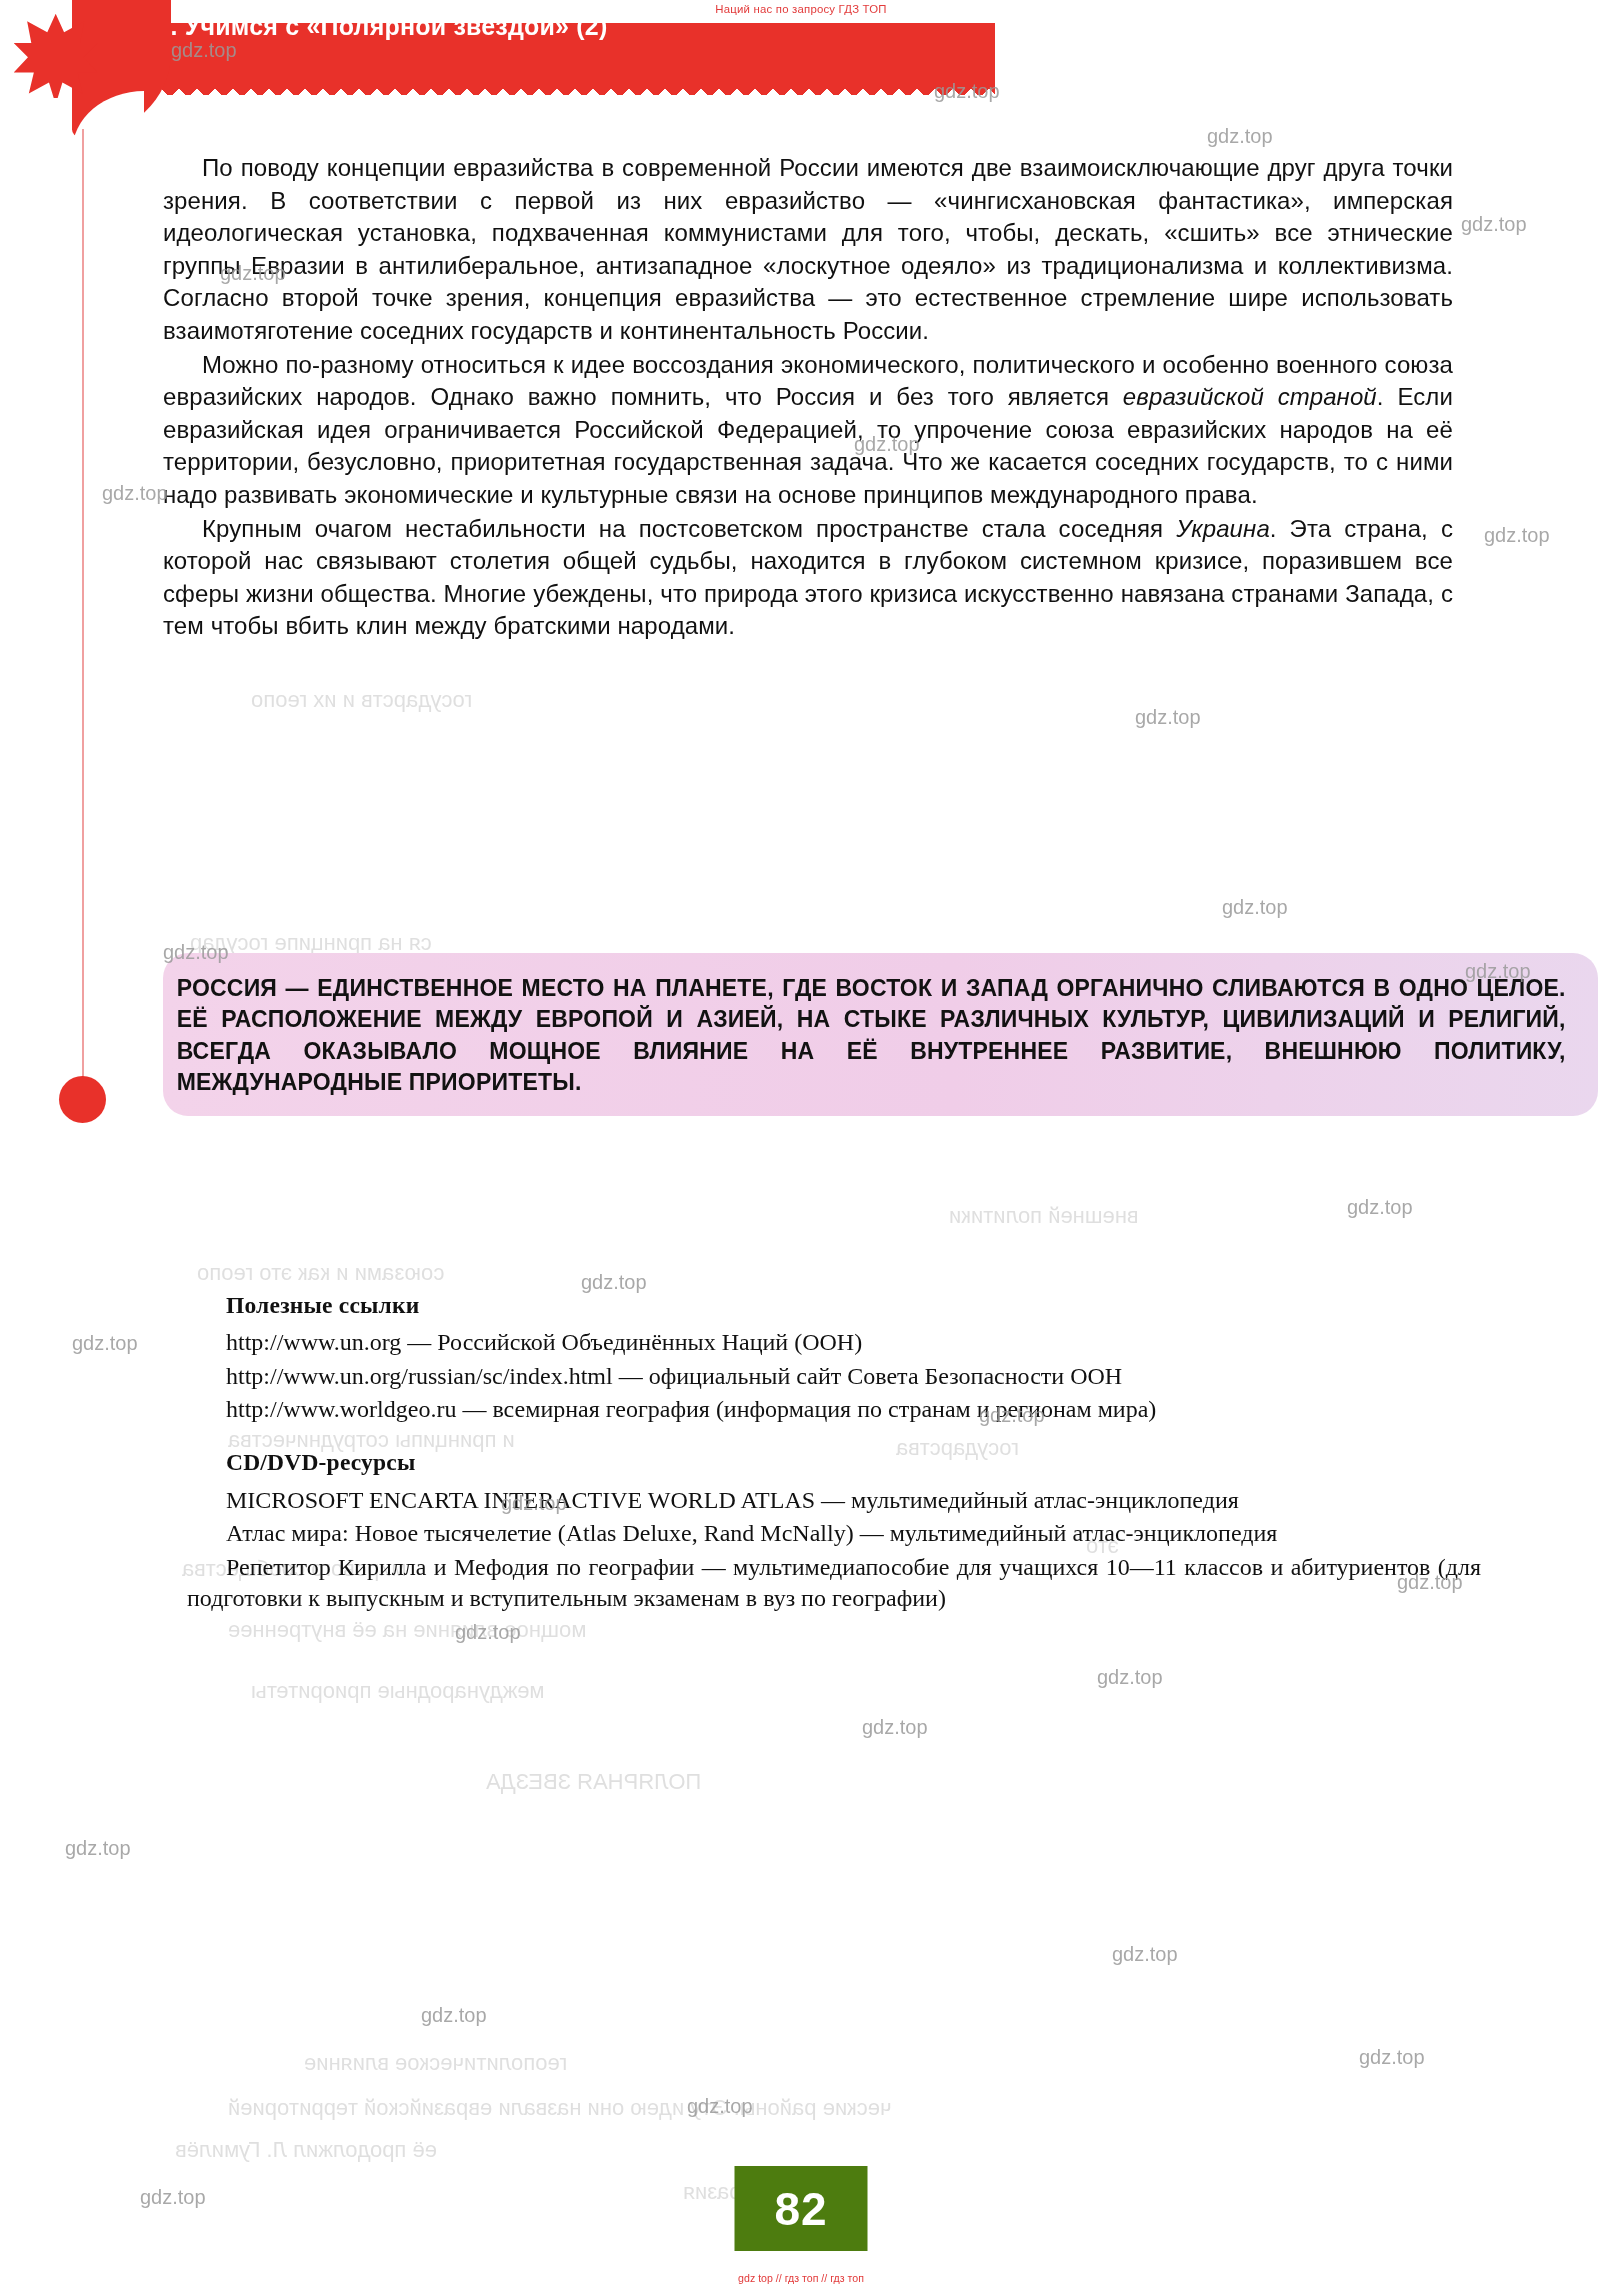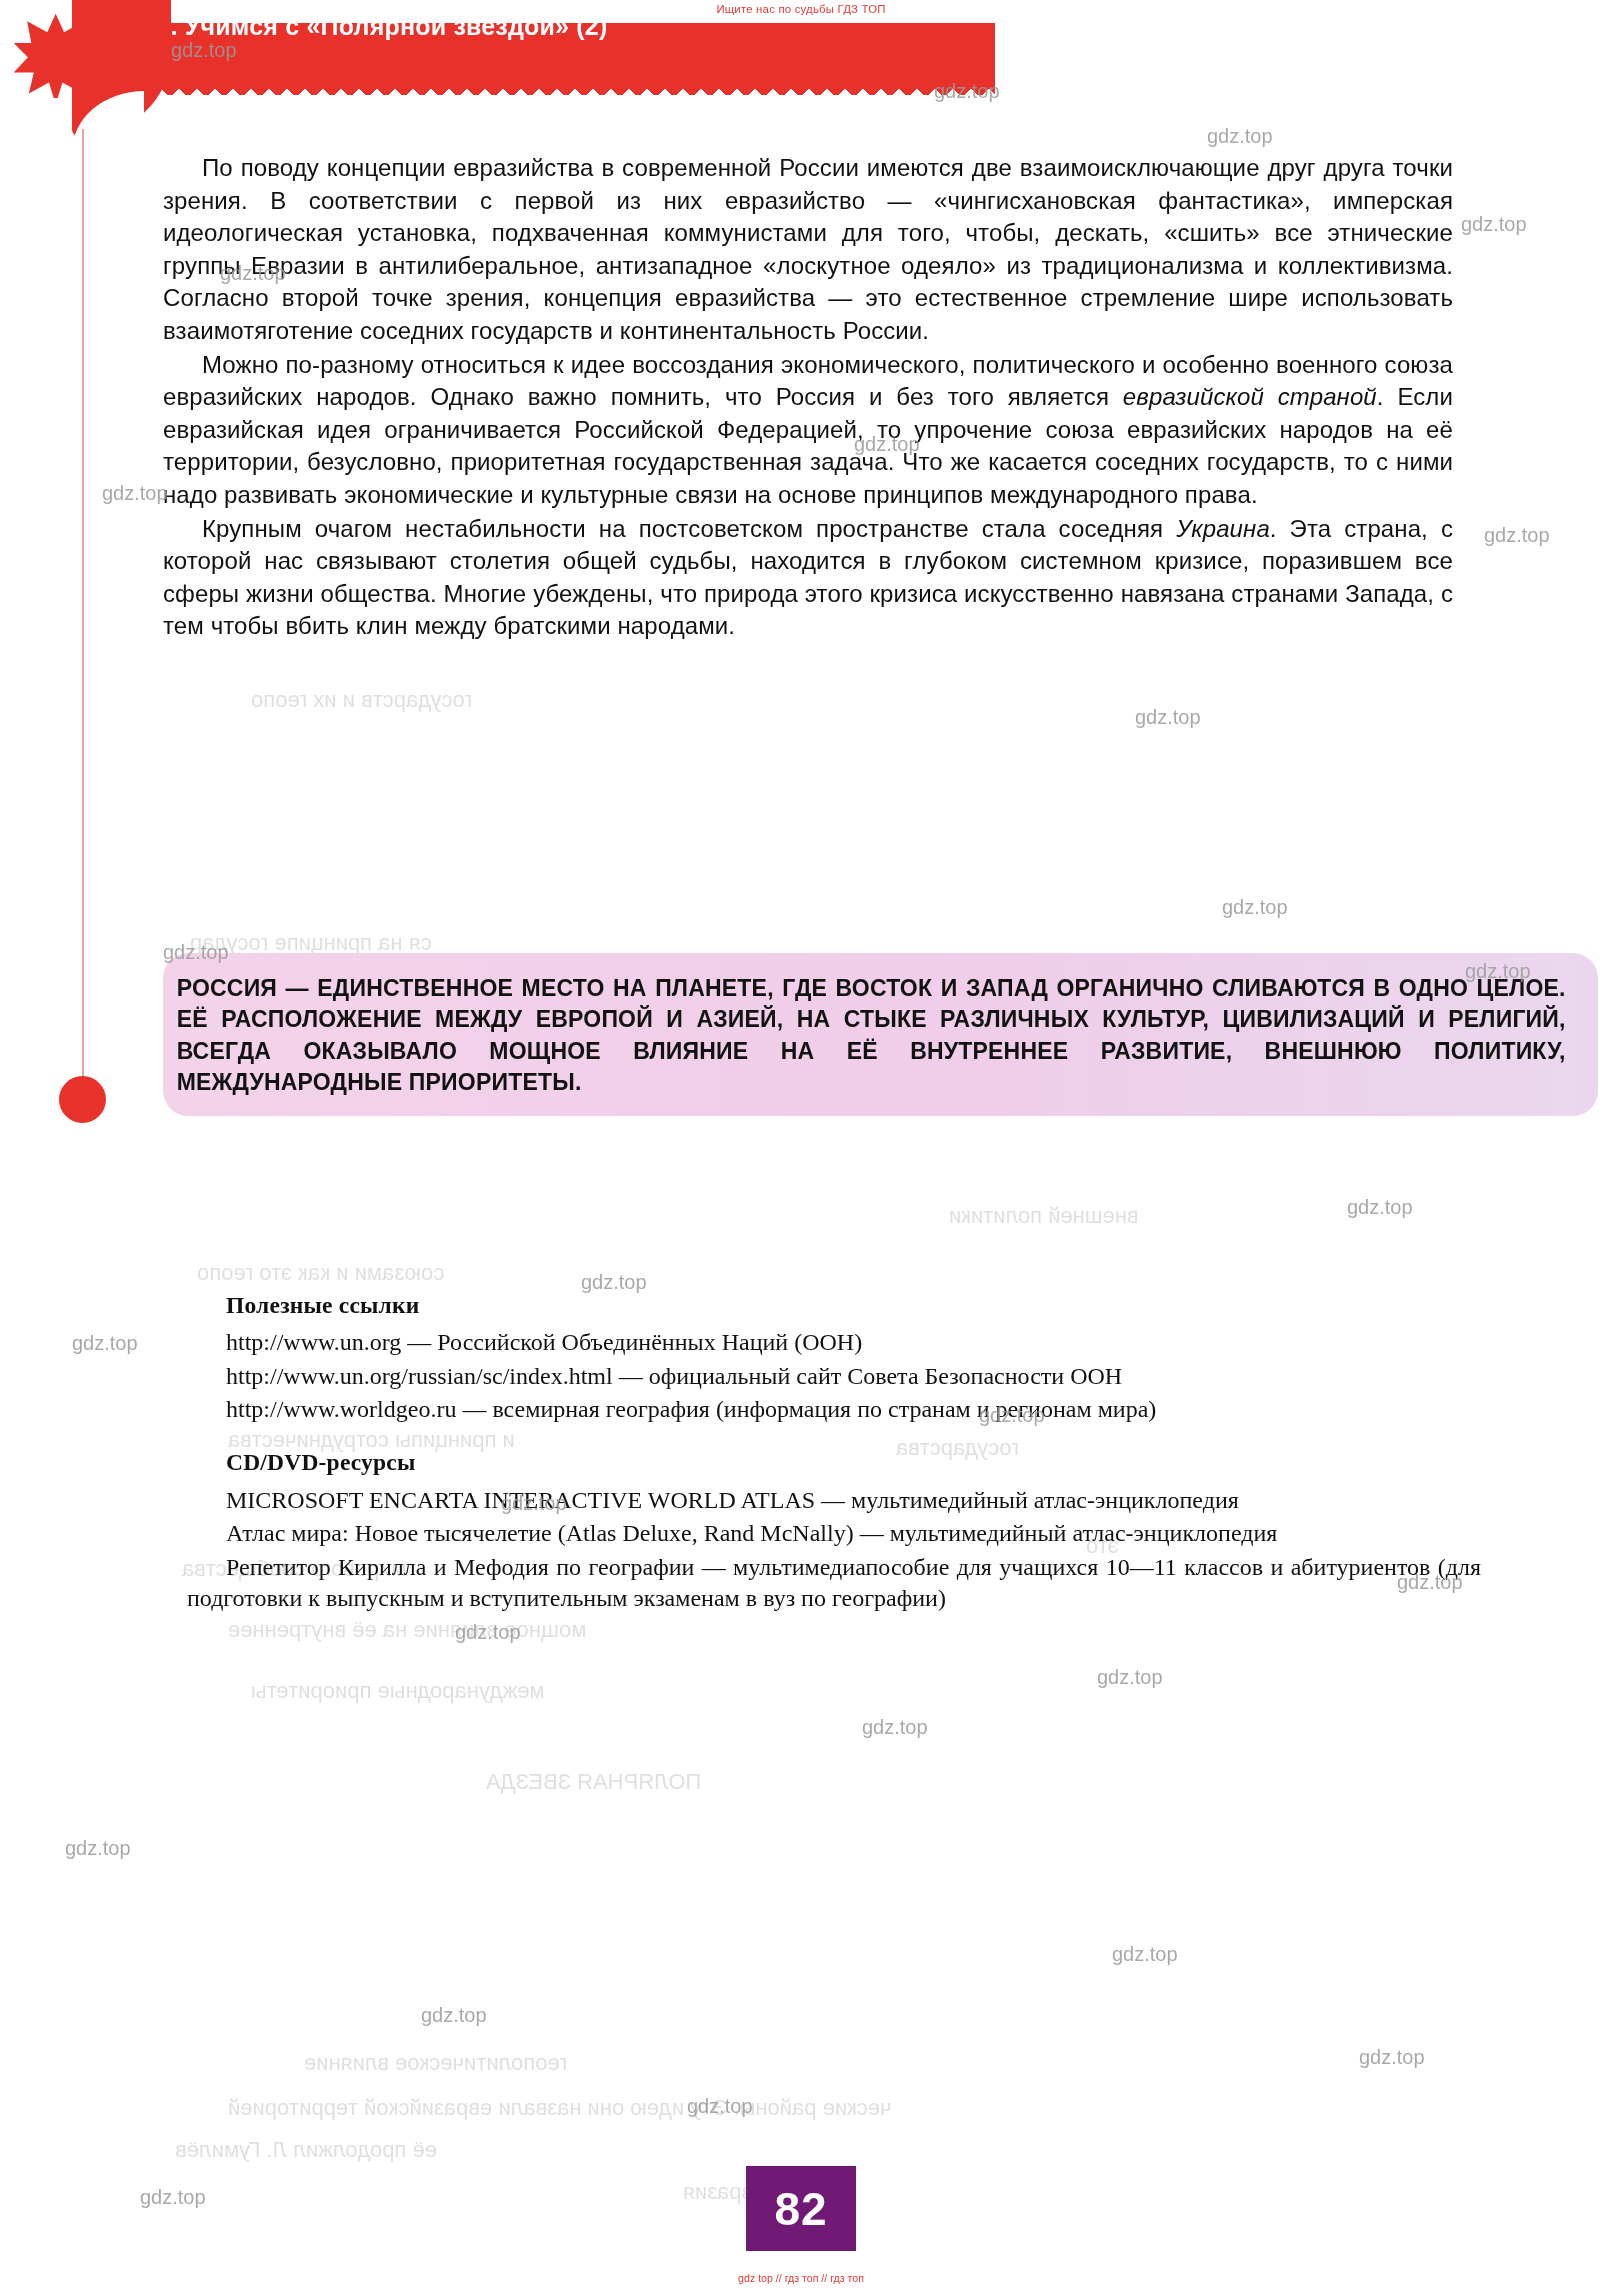--- a/index.html
+++ b/index.html
@@ -180,23 +180,23 @@
     text-indent: 39px;
   }
   .refs .sect-gap { height: 20px; }
 
   
   .page-number {
     position: absolute;
     left: 50%;
     transform: translateX(-50%);
     bottom: 44px;
-    width: 110px;
+    width: 133px;
     height: 85px;
-    background: #701a75;
+    background: #4d7c0f;
     color: #ffffff;
     font-size: 46px;
     font-weight: bold;
     display: flex;
     align-items: center;
     justify-content: center;
     letter-spacing: 0.8px;
   }
   .bottom-promo {
     position: absolute;
@@ -230,21 +230,21 @@
     pointer-events: none;
     user-select: none;
     white-space: nowrap;
   }
 </style>
 </head>
 <body>
 
 <div class="page">
 
-  <div class="top-promo">Ищите нас по судьбы ГДЗ ТОП</div>
+  <div class="top-promo">Наций нас по запросу ГДЗ ТОП</div>
 
   <div class="header-band">
     <div class="zig"></div>
   </div>
   <div class="header-title">§ 15. Учимся с «Полярной звездой» (2)</div>
 
   <div class="ribbon-curl"></div>
   <div class="ribbon-curl-inner"></div>
   <div class="star"></div>
   <div class="connector"></div>

